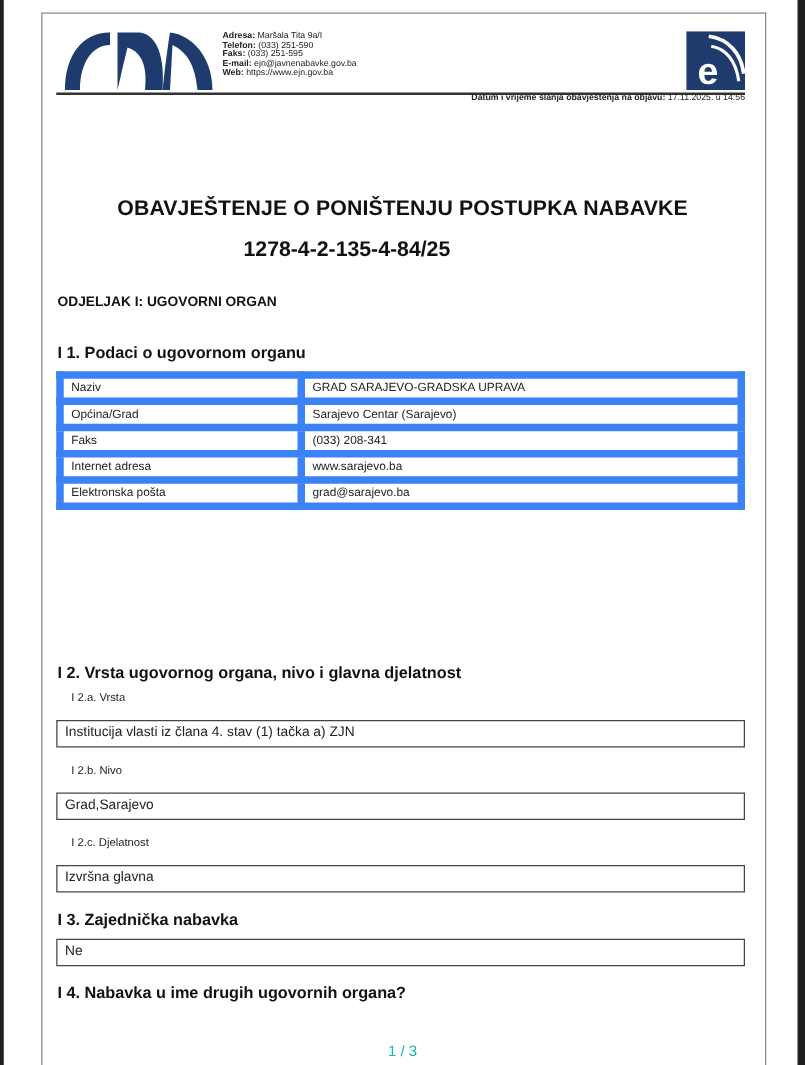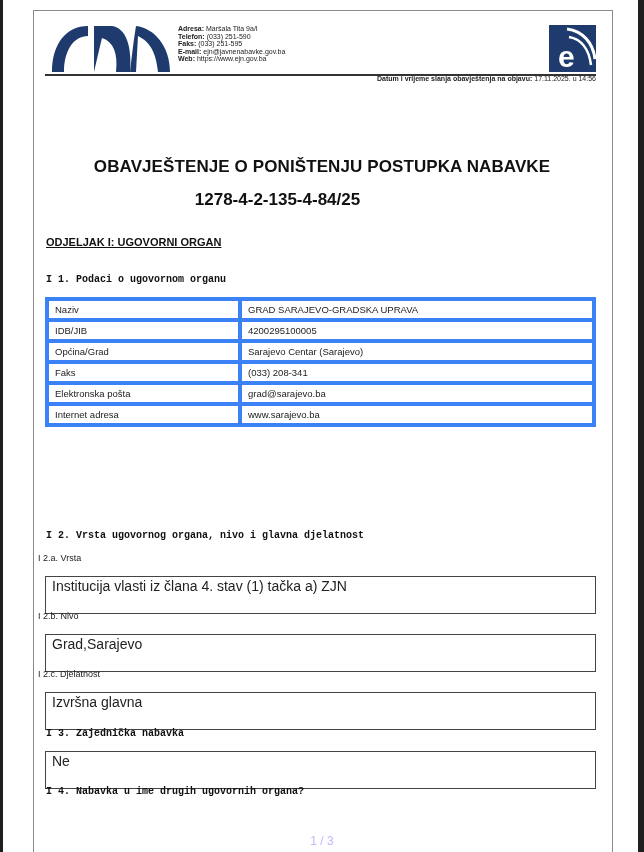--- a/index.html
+++ b/index.html
@@ -26,40 +26,40 @@
   .contact { left: 178px; top: 25px; font-size: 7px; line-height: 7.6px; color: #222; }
   .contact b { font-weight: bold; }
   .logo-right { left: 549px; top: 25px; width: 47px; height: 47px; }
   .hrule { left: 45px; top: 74px; width: 551px; height: 2px; background: #333; }
   .date-line { right: 48px; top: 75px; font-size: 7px; color: #222; white-space: nowrap; }
   .date-line b { font-weight: bold; }
 
   .title { left: 0; width: 644px; top: 157px; text-align: center; font-weight: bold; font-size: 17px; letter-spacing: 0.1px; }
   .refno { left: 0; width: 555px; top: 190px; text-align: center; font-weight: bold; font-size: 17px; }
 
-  .section-heading { left: 46px; top: 236px; font-weight: bold; font-size: 11px; text-decoration: underline; }
-  .sub-heading { font-weight: bold; font-size: 10px; left: 46px; font-family: Liberation Mono, monospace; }
-  .sub-label { font-size: 9px; left: 38px; color: #222; }
+  .section-heading { left: 46px; top: 236px; font-weight: bold; font-size: 11px; }
+  .sub-heading { font-weight: bold; font-size: 13px; left: 46px; }
+  .sub-label { font-size: 9px; left: 57px; color: #222; }
 
   table.info {
     position: absolute; left: 45px; top: 297px; width: 551px;
     border-collapse: collapse; font-size: 9.5px;
   }
   table.info td {
-    border: 4px solid #3b82f6; height: 21px; padding: 0 0 0 6px;
+    border: 6px solid #3b82f6; height: 21px; padding: 0 0 0 6px;
     box-sizing: border-box; color: #222;
   }
   table.info td.k { width: 193px; }
 
   .box {
-    position: absolute; left: 45px; width: 551px; height: 38px;
+    position: absolute; left: 45px; width: 551px; height: 22px;
     border: 1.5px solid #444; box-sizing: border-box;
-    font-size: 14px; line-height: 19px; padding-left: 6px; color: #222;
+    font-size: 11px; line-height: 19px; padding-left: 6px; color: #222;
   }
-  .page-no { left: 0; width: 644px; top: 834px; text-align: center; font-size: 12px; color: #c4b5fd; }
+  .page-no { left: 0; width: 644px; top: 834px; text-align: center; font-size: 12px; color: #14b8a6; }
 </style>
 </head>
 <body>
 
 <div class="sheet">
   <div class="frame"></div>
 </div>
 
 <svg class="abs logo-left" viewBox="0 0 122 48">
   <g fill="#1f3b6e">
@@ -96,38 +96,34 @@
 
 <div class="abs sub-heading" style="top:274px">I 1. Podaci o ugovornom organu</div>
 
 <table class="info">
   <tbody id="info-body">
       <tr>
         <td class="k">Naziv</td>
         <td>GRAD SARAJEVO-GRADSKA UPRAVA</td>
       </tr>
       <tr>
-        <td class="k">IDB/JIB</td>
-        <td>4200295100005</td>
-      </tr>
-      <tr>
         <td class="k">Općina/Grad</td>
         <td>Sarajevo Centar (Sarajevo)</td>
       </tr>
       <tr>
         <td class="k">Faks</td>
         <td>(033) 208-341</td>
       </tr>
       <tr>
+        <td class="k">Internet adresa</td>
+        <td>www.sarajevo.ba</td>
+      </tr>
+      <tr>
         <td class="k">Elektronska pošta</td>
         <td>grad@sarajevo.ba</td>
-      </tr>
-      <tr>
-        <td class="k">Internet adresa</td>
-        <td>www.sarajevo.ba</td>
       </tr>
     </tbody>
 </table>
 
 <div class="abs sub-heading" style="top:530px">I 2. Vrsta ugovornog organa, nivo i glavna djelatnost</div>
 <div class="abs sub-label" style="top:553px">I 2.a. Vrsta</div>
 <div class="box" style="top:576px">Institucija vlasti iz člana 4. stav (1) tačka a) ZJN</div>
 
 <div class="abs sub-label" style="top:611px">I 2.b. Nivo</div>
 <div class="box" style="top:634px">Grad,Sarajevo</div>

